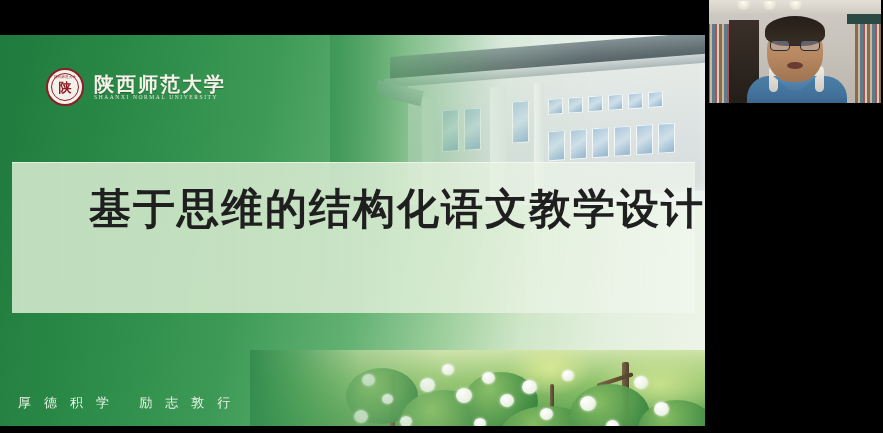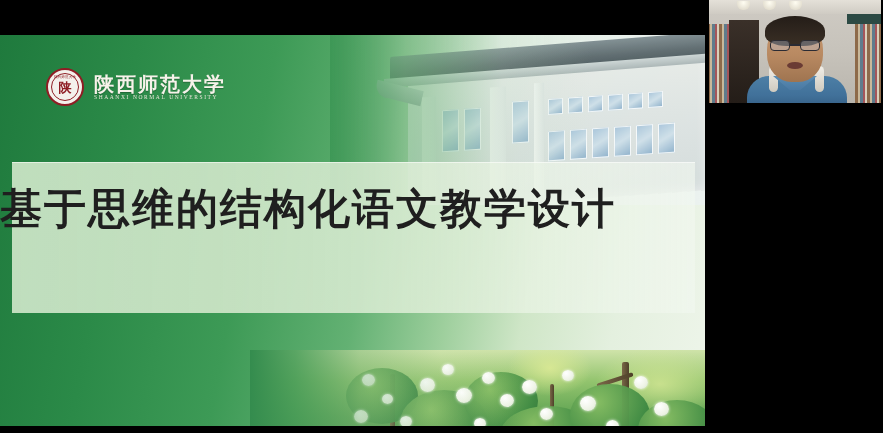--- a/index.html
+++ b/index.html
@@ -262,21 +262,21 @@
       rgba(236,245,232,0.72) 80%,
       rgba(242,248,240,0.62) 100%);
     border-top: 1px solid rgba(255,255,255,0.55);
     box-sizing: border-box;
   }
   .slide-title {
     position: absolute;
     left: 0;
     right: 0;
     top: 151px;
-    text-align: left;
+    text-align: right;
     font-family: "DejaVu Sans", sans-serif;
     font-size: 42px;
     font-weight: bold;
     color: #1f1f1f;
     letter-spacing: 2px;
     line-height: 1.1;
   }
   .slide-presenter {
     position: absolute;
     right: 62px;
@@ -536,20 +536,21 @@
         </div>
         <div class="wordmark">
           <div class="wordmark-cn">陕西师范大学</div>
           <div class="wordmark-en">SHAANXI NORMAL UNIVERSITY</div>
         </div>
       </div>
 
       <div class="slide-title">基于思维的结构化语文教学设计</div>
 
 
+      <div class="slide-motto">厚德积学 励志敦行</div>
     </div>
 
     <div class="letterbox top"></div>
     <div class="letterbox bottom"></div>
   </div>
 
   <div id="video-panel">
     <div class="video-feed">
       <div class="room-wall"></div>
       <div class="ceiling"></div>

